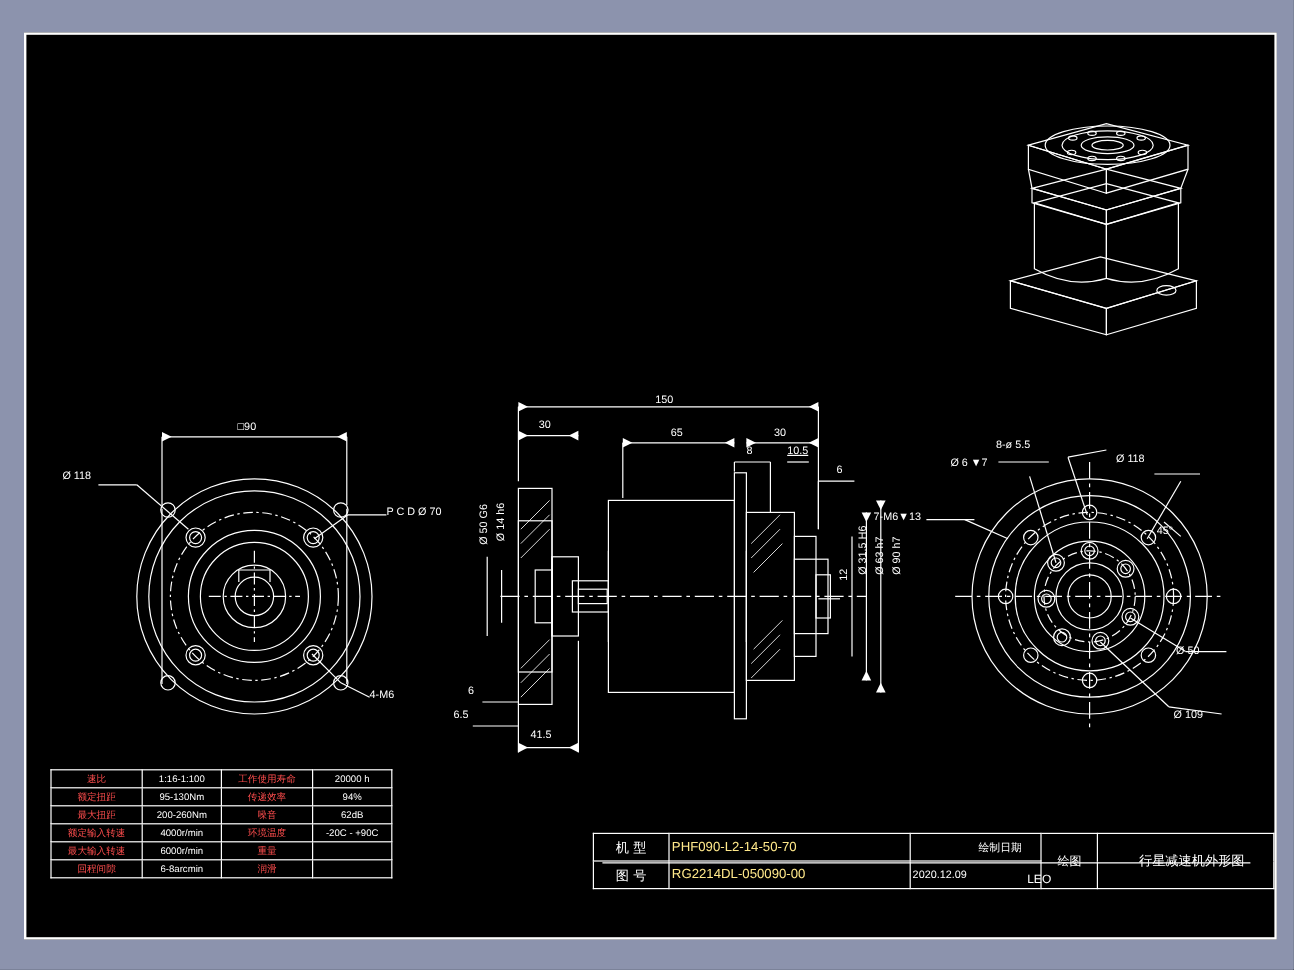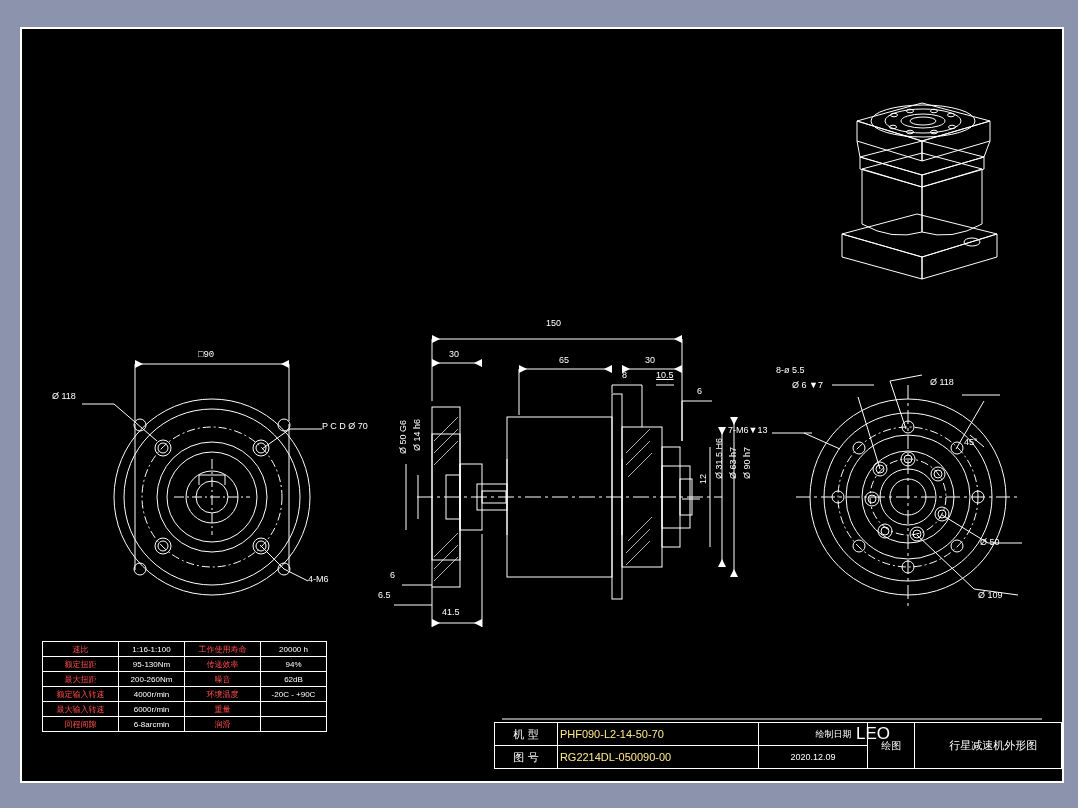--- a/index.html
+++ b/index.html
@@ -6,21 +6,21 @@
   body{width:1078px;height:808px;font-family:"Liberation Sans",sans-serif;}
   #root{position:relative;width:1078px;height:808px;background:#8c93ad;overflow:hidden;}
   #sheet{position:absolute;left:20px;top:27px;width:1040px;height:752px;background:#000;border:2px solid #fff;}
   .lbl{position:absolute;color:#fff;font-size:9px;line-height:10px;white-space:nowrap;}
   svg{position:absolute;left:0;top:0;}
   
   table.specs{position:absolute;border-collapse:collapse;padding-left:32px;}
   table.specs td{border:1px solid #fff;color:#fff;font-size:8px;text-align:center;padding:0;height:14px;}
   table.specs td.k{width:75px;color:#ff4d4d;font-size:8px;}
   table.specs td.v{width:65px;}
-  table.title{position:absolute;border-collapse:collapse;margin-top:28px;}
+  table.title{position:absolute;border-collapse:collapse;}
   table.title td{border:1px solid #fff;color:#fff;font-size:11px;padding:0 2px;height:22px;}
   .cjk{font-family:"DejaVu Sans",sans-serif;}
   .big{font-size:17px;}
 </style>
 </head>
 <body>
 
 <div id="root">
   <div id="sheet">
 
@@ -262,43 +262,43 @@
           <line x1="952" y1="560" x2="996" y2="566"></line>
           <line x1="948" y1="406" x2="962" y2="418"></line>
         </g>
 
         <g>
           <line x1="480" y1="690" x2="1020" y2="690"></line>
         </g>
       </g>
     </svg>
 
-    <div class="lbl" style="left:176px;top:321px;font-family:Liberation Mono, monospace;">□90</div>
+    <div class="lbl" style="left:176px;top:321px;">□90</div>
     <div class="lbl" style="left:30px;top:362px;">Ø 118</div>
     <div class="lbl" style="left:300px;top:392px;">P C D Ø 70</div>
     <div class="lbl" style="left:286px;top:545px;">4-M6</div>
 
-    <div class="lbl" style="left:524px;top:289px;">150</div>
+    <div class="lbl" style="left:524px;top:299px;">150</div>
     <div class="lbl" style="left:427px;top:320px;">30</div>
     <div class="lbl" style="left:537px;top:326px;">65</div>
     <div class="lbl" style="left:623px;top:326px;">30</div>
     <div class="lbl" style="left:600px;top:341px;">8</div>
     <div class="lbl" style="left:634px;top:341px;text-decoration:underline;">10.5</div>
     <div class="lbl" style="left:675px;top:357px;">6</div>
     <div class="lbl" style="left:368px;top:541px;">6</div>
     <div class="lbl" style="left:356px;top:561px;">6.5</div>
     <div class="lbl" style="left:420px;top:578px;">41.5</div>
     <div class="lbl" style="left:376px;top:425px;transform:rotate(-90deg);transform-origin:left top;">Ø 50 G6</div>
     <div class="lbl" style="left:390px;top:422px;transform:rotate(-90deg);transform-origin:left top;">Ø 14 h6</div>
     <div class="lbl" style="left:676px;top:455px;transform:rotate(-90deg);transform-origin:left top;">12</div>
     <div class="lbl" style="left:692px;top:450px;transform:rotate(-90deg);transform-origin:left top;">Ø 31.5 H6</div>
     <div class="lbl" style="left:706px;top:450px;transform:rotate(-90deg);transform-origin:left top;">Ø 63 h7</div>
     <div class="lbl" style="left:720px;top:450px;transform:rotate(-90deg);transform-origin:left top;">Ø 90 h7</div>
 
-    <div class="lbl" style="left:754px;top:336px;">8-ø 5.5</div>
+    <div class="lbl" style="left:808px;top:336px;">8-ø 5.5</div>
     <div class="lbl" style="left:770px;top:351px;">Ø 6 ▼7</div>
     <div class="lbl" style="left:908px;top:348px;">Ø 118</div>
     <div class="lbl" style="left:706px;top:396px;">7-M6▼13</div>
     <div class="lbl" style="left:958px;top:508px;">Ø 50</div>
     <div class="lbl" style="left:936px;top:561px;padding-left:20px;">Ø 109</div>
     <div class="lbl" style="left:942px;top:408px;">45°</div>
 
     <table class="specs" style="left:20px;top:612px;">
       <tbody>
         <tr>
@@ -345,20 +345,20 @@
         <tr>
           <td class="cjk" style="width:58px;text-align:center;">机 型</td>
           <td style="width:196px;color:#ffe88a;">PHF090-L2-14-50-70</td>
           <td class="cjk" style="width:64px;text-align:center;font-size:9px;padding-left:43px;" rowspan="1">绘制日期</td>
           <td class="cjk" style="width:42px;text-align:center;font-size:10px;" rowspan="2">绘图</td>
           <td class="cjk big" style="width:132px;text-align:center;padding-left:12px;" rowspan="2">行星减速机外形图</td>
         </tr>
         <tr>
           <td class="cjk" style="text-align:center;">图 号</td>
           <td style="color:#ffe88a;">RG2214DL-050090-00</td>
-          <td style="text-align:center;font-size:9px;">2020.12.09</td>
+          <td style="font-size:9px;">2020.12.09</td>
         </tr>
       </tbody>
     </table>
-    <div class="lbl" style="left:834px;top:700px;font-size:17px;">LEO</div>
+    <div class="lbl" style="left:834px;top:700px;font-size:10px;">LEO</div>
 
   </div>
 </div>
 
 </body></html>

